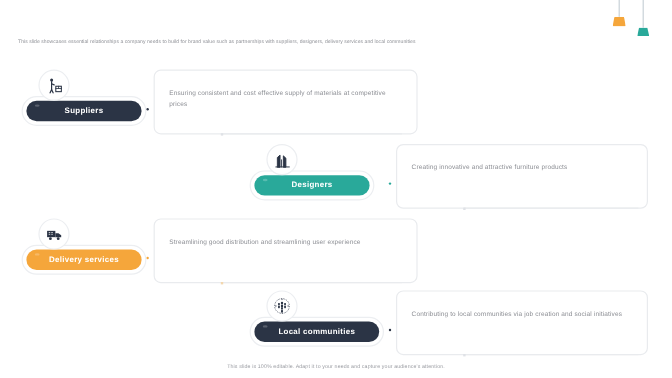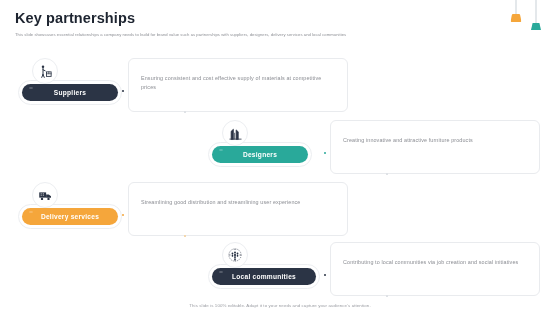--- a/index.html
+++ b/index.html
@@ -104,21 +104,20 @@
   .footer{
     position:absolute;left:0;right:0;bottom:7px;text-align:center;
     font-size:4.4px;color:#9a9ca2;letter-spacing:.1px;
   }
 </style>
 </head>
 <body>
 
 <div class="slide">
 
-  <div class="title">Key partnerships</div>
   <div class="subtitle">This slide showcases essential relationships a company needs to build for brand value such as partnerships with suppliers, designers, delivery services and local communities</div>
 
   <div class="lamps">
     <div class="lamp lamp-a" style="left:14px;">
       <div class="cord"></div>
       <div class="shade"></div>
     </div>
     <div class="lamp lamp-b" style="left:34px;">
       <div class="cord"></div>
       <div class="shade"></div>

